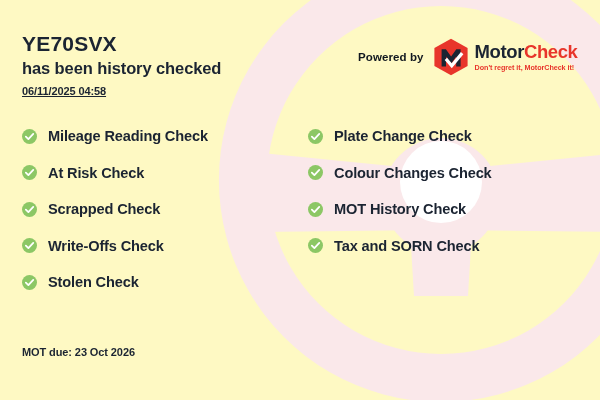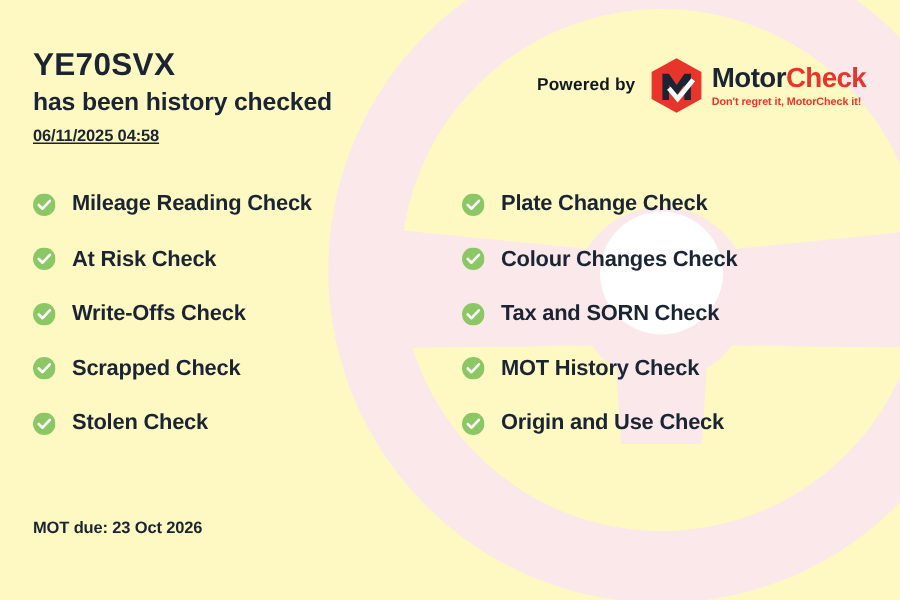--- a/index.html
+++ b/index.html
@@ -243,36 +243,36 @@
           <path d="M4.1 8.2 L6.8 10.8 L12 5.2" stroke="#ffffff" stroke-width="1.9" fill="none" stroke-linecap="round" stroke-linejoin="round"></path>
         </svg>
         <span class="check-label">At Risk Check</span>
       </div>
 
       <div class="check-item">
         <svg class="check-icon" viewBox="0 0 16 16" xmlns="http://www.w3.org/2000/svg" aria-hidden="true">
           <circle cx="8" cy="8" r="8" fill="#8cc765"></circle>
           <path d="M4.1 8.2 L6.8 10.8 L12 5.2" stroke="#ffffff" stroke-width="1.9" fill="none" stroke-linecap="round" stroke-linejoin="round"></path>
         </svg>
+        <span class="check-label">Scrapped Check</span>
+      </div>
+
+      <div class="check-item">
+        <svg class="check-icon" viewBox="0 0 16 16" xmlns="http://www.w3.org/2000/svg" aria-hidden="true">
+          <circle cx="8" cy="8" r="8" fill="#8cc765"></circle>
+          <path d="M4.1 8.2 L6.8 10.8 L12 5.2" stroke="#ffffff" stroke-width="1.9" fill="none" stroke-linecap="round" stroke-linejoin="round"></path>
+        </svg>
         <span class="check-label">Write-Offs Check</span>
       </div>
 
       <div class="check-item">
         <svg class="check-icon" viewBox="0 0 16 16" xmlns="http://www.w3.org/2000/svg" aria-hidden="true">
           <circle cx="8" cy="8" r="8" fill="#8cc765"></circle>
           <path d="M4.1 8.2 L6.8 10.8 L12 5.2" stroke="#ffffff" stroke-width="1.9" fill="none" stroke-linecap="round" stroke-linejoin="round"></path>
         </svg>
-        <span class="check-label">Scrapped Check</span>
-      </div>
-
-      <div class="check-item">
-        <svg class="check-icon" viewBox="0 0 16 16" xmlns="http://www.w3.org/2000/svg" aria-hidden="true">
-          <circle cx="8" cy="8" r="8" fill="#8cc765"></circle>
-          <path d="M4.1 8.2 L6.8 10.8 L12 5.2" stroke="#ffffff" stroke-width="1.9" fill="none" stroke-linecap="round" stroke-linejoin="round"></path>
-        </svg>
         <span class="check-label">Stolen Check</span>
       </div>
 
 
     </div>
 
     <div class="col col-right">
 
       <div class="check-item">
         <svg class="check-icon" viewBox="0 0 16 16" xmlns="http://www.w3.org/2000/svg" aria-hidden="true">
@@ -288,38 +288,31 @@
           <path d="M4.1 8.2 L6.8 10.8 L12 5.2" stroke="#ffffff" stroke-width="1.9" fill="none" stroke-linecap="round" stroke-linejoin="round"></path>
         </svg>
         <span class="check-label">Colour Changes Check</span>
       </div>
 
       <div class="check-item">
         <svg class="check-icon" viewBox="0 0 16 16" xmlns="http://www.w3.org/2000/svg" aria-hidden="true">
           <circle cx="8" cy="8" r="8" fill="#8cc765"></circle>
           <path d="M4.1 8.2 L6.8 10.8 L12 5.2" stroke="#ffffff" stroke-width="1.9" fill="none" stroke-linecap="round" stroke-linejoin="round"></path>
         </svg>
+        <span class="check-label">MOT History Check</span>
+      </div>
+
+      <div class="check-item">
+        <svg class="check-icon" viewBox="0 0 16 16" xmlns="http://www.w3.org/2000/svg" aria-hidden="true">
+          <circle cx="8" cy="8" r="8" fill="#8cc765"></circle>
+          <path d="M4.1 8.2 L6.8 10.8 L12 5.2" stroke="#ffffff" stroke-width="1.9" fill="none" stroke-linecap="round" stroke-linejoin="round"></path>
+        </svg>
         <span class="check-label">Tax and SORN Check</span>
       </div>
 
-      <div class="check-item">
-        <svg class="check-icon" viewBox="0 0 16 16" xmlns="http://www.w3.org/2000/svg" aria-hidden="true">
-          <circle cx="8" cy="8" r="8" fill="#8cc765"></circle>
-          <path d="M4.1 8.2 L6.8 10.8 L12 5.2" stroke="#ffffff" stroke-width="1.9" fill="none" stroke-linecap="round" stroke-linejoin="round"></path>
-        </svg>
-        <span class="check-label">MOT History Check</span>
-      </div>
-
-      <div class="check-item">
-        <svg class="check-icon" viewBox="0 0 16 16" xmlns="http://www.w3.org/2000/svg" aria-hidden="true">
-          <circle cx="8" cy="8" r="8" fill="#8cc765"></circle>
-          <path d="M4.1 8.2 L6.8 10.8 L12 5.2" stroke="#ffffff" stroke-width="1.9" fill="none" stroke-linecap="round" stroke-linejoin="round"></path>
-        </svg>
-        <span class="check-label">Origin and Use Check</span>
-      </div>
 
     </div>
   </div>
 
   <div class="footer">
     <span class="mot-due">MOT due: 23 Oct 2026</span>
   </div>
 
 </div>
 

